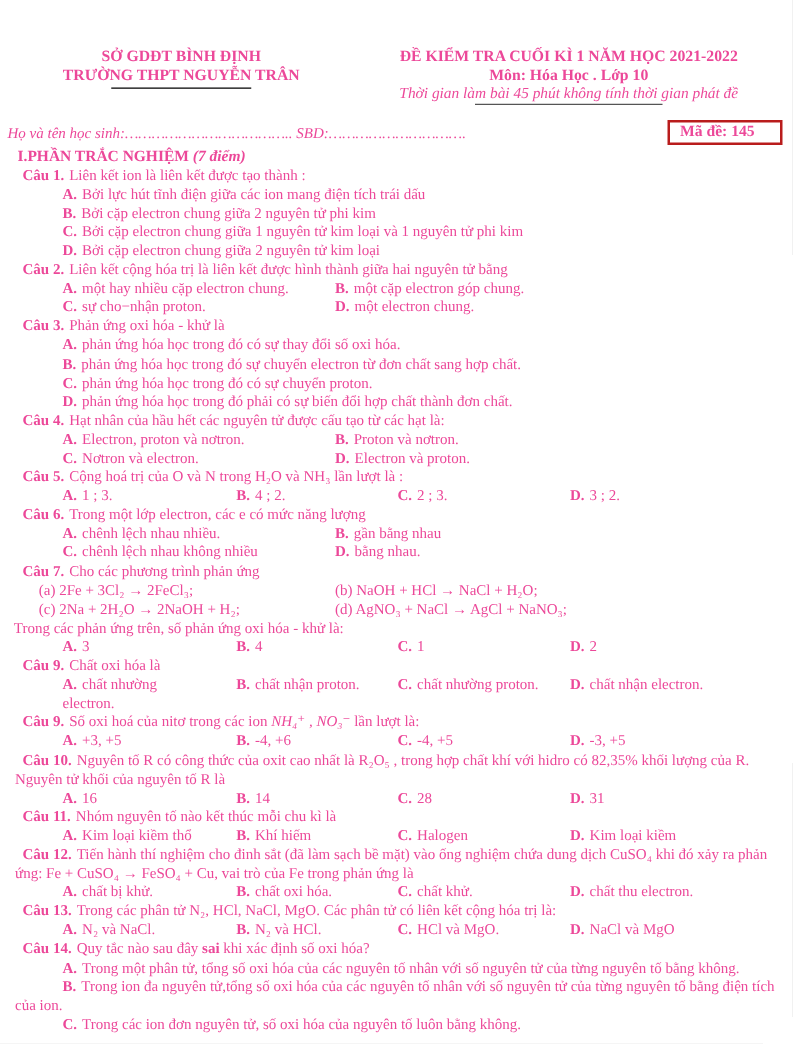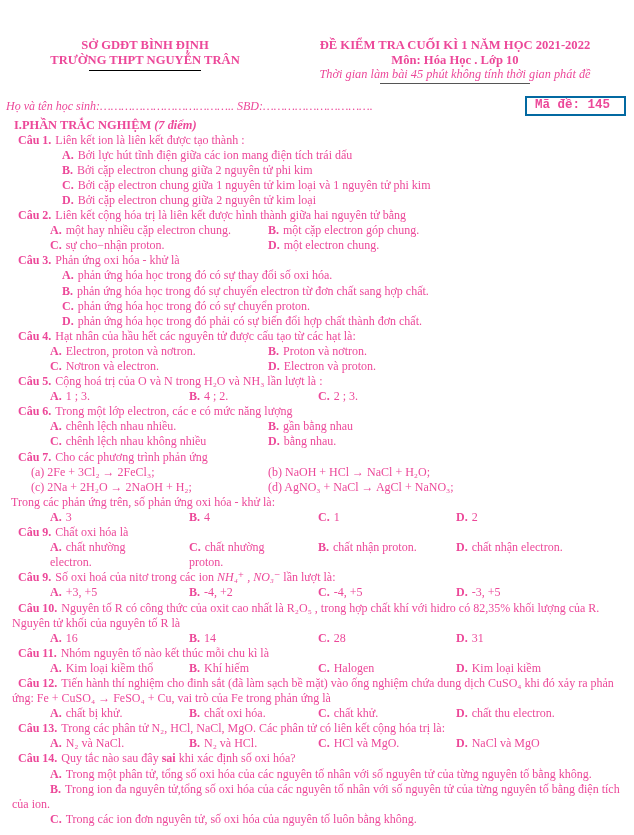--- a/index.html
+++ b/index.html
@@ -21,33 +21,33 @@
   .h-left{width:278px;text-align:center;}
   .h-right{flex:1;text-align:center;}
   .rule-left{width:112px;border-bottom:1.6px solid #000;margin:3px auto 0 auto;}
   .rule-right{width:150px;border-bottom:1.5px solid #555;margin:1px auto 0 auto;}
   .h-right .italic{font-size:12.3px;}
   .h-title{font-size:12.6px;font-weight:bold;}
   
   .student-row{position:relative;margin-top:15px;height:19px;font-style:italic;}
   .made-box{
     position:absolute;right:0;top:-3px;
-    border:2px solid #0369a1;
+    border:2px solid #b91c1c;
     font-style:normal;font-weight:bold;
-    font-family:Liberation Mono, monospace;
+    font-family:Liberation Serif, serif;
     font-size:12.5px;line-height:15px;
     padding:0 14px 1px 8px;min-width:92px;box-sizing:border-box;
   }
   
   .content{line-height:15.1px;}
   .section-title{margin-left:8px;font-size:12.4px;}
   .q-head{margin-left:6px;text-indent:6px;}
   .q-label{font-weight:bold;margin-right:4px;}
   .opt-key{font-weight:bold;margin-right:4px;}
-  .opts-stack .opt{margin-left:56px;}
+  .opts-stack .opt{margin-left:44px;}
   .opts-2col{display:grid;grid-template-columns:218px 1fr;margin-left:44px;}
   .opts-4col{display:grid;grid-template-columns:114px 104px 113px 1fr;margin-left:44px;gap:25px;}
   .opts-wrap .opt{margin-left:6px;text-indent:38px;font-family:Liberation Serif, serif;}
   .eq-row{display:grid;grid-template-columns:237px 1fr;margin-left:25px;}
   .followup{margin-left:5px;}
   .mathion{font-style:italic;}
 </style>
 </head>
 <body>
 
@@ -113,20 +113,21 @@
             <div class="opt"><b class="opt-key">C.</b><span>Nơtron và electron.</span></div>
             <div class="opt"><b class="opt-key">D.</b><span>Electron và proton.</span></div>
           </div>
         </div>
         <div class="question">
           <div class="q-head"><span class="q-label">Câu 5.</span><span>Cộng hoá trị của O và N  trong H₂O và NH₃ lần lượt là :</span></div>
           <div class="opts-4col">
             <div class="opt"><b class="opt-key">A.</b><span>1 ; 3.</span></div>
             <div class="opt"><b class="opt-key">B.</b><span>4 ; 2.</span></div>
             <div class="opt"><b class="opt-key">C.</b><span>2 ; 3.</span></div>
+            <div class="opt"><b class="opt-key">D.</b><span>3 ; 2.</span></div>
           </div>
         </div>
         <div class="question">
           <div class="q-head"><span class="q-label">Câu 6.</span><span>Trong  một lớp electron, các e có mức năng lượng</span></div>
           <div class="opts-2col">
             <div class="opt"><b class="opt-key">A.</b><span>chênh lệch nhau nhiều.</span></div>
             <div class="opt"><b class="opt-key">B.</b><span>gần bằng nhau</span></div>
             <div class="opt"><b class="opt-key">C.</b><span>chênh lệch nhau không nhiều</span></div>
             <div class="opt"><b class="opt-key">D.</b><span>bằng nhau.</span></div>
           </div>
@@ -146,30 +147,30 @@
             <div class="opt"><b class="opt-key">A.</b><span>3</span></div>
             <div class="opt"><b class="opt-key">B.</b><span>4</span></div>
             <div class="opt"><b class="opt-key">C.</b><span>1</span></div>
             <div class="opt"><b class="opt-key">D.</b><span>2</span></div>
           </div>
         </div>
         <div class="question">
           <div class="q-head"><span class="q-label">Câu 9.</span><span>Chất oxi hóa là</span></div>
           <div class="opts-4col">
             <div class="opt"><b class="opt-key">A.</b><span>chất nhường electron.</span></div>
+            <div class="opt"><b class="opt-key">B.</b><span>chất nhận proton.</span></div>
             <div class="opt"><b class="opt-key">C.</b><span>chất nhường proton.</span></div>
-            <div class="opt"><b class="opt-key">B.</b><span>chất nhận proton.</span></div>
             <div class="opt"><b class="opt-key">D.</b><span>chất nhận electron.</span></div>
           </div>
         </div>
         <div class="question">
           <div class="q-head"><span class="q-label">Câu 9.</span><span>Số oxi hoá của nitơ trong các ion </span><span class="mathion">NH₄⁺ , NO₃⁻</span><span> lần lượt là:</span></div>
           <div class="opts-4col">
             <div class="opt"><b class="opt-key">A.</b><span>+3, +5</span></div>
-            <div class="opt"><b class="opt-key">B.</b><span>-4, +2</span></div>
+            <div class="opt"><b class="opt-key">B.</b><span>-4, +6</span></div>
             <div class="opt"><b class="opt-key">C.</b><span>-4, +5</span></div>
             <div class="opt"><b class="opt-key">D.</b><span>-3, +5</span></div>
           </div>
         </div>
         <div class="question">
           <div class="q-head"><span class="q-label">Câu 10.</span><span>Nguyên tố R có công thức của oxit cao nhất là R₂O₅ , trong hợp chất khí với hidro có 82,35% khối lượng của R. Nguyên tử khối của nguyên tố R là</span></div>
           <div class="opts-4col">
             <div class="opt"><b class="opt-key">A.</b><span>16</span></div>
             <div class="opt"><b class="opt-key">B.</b><span>14</span></div>
             <div class="opt"><b class="opt-key">C.</b><span>28</span></div>

